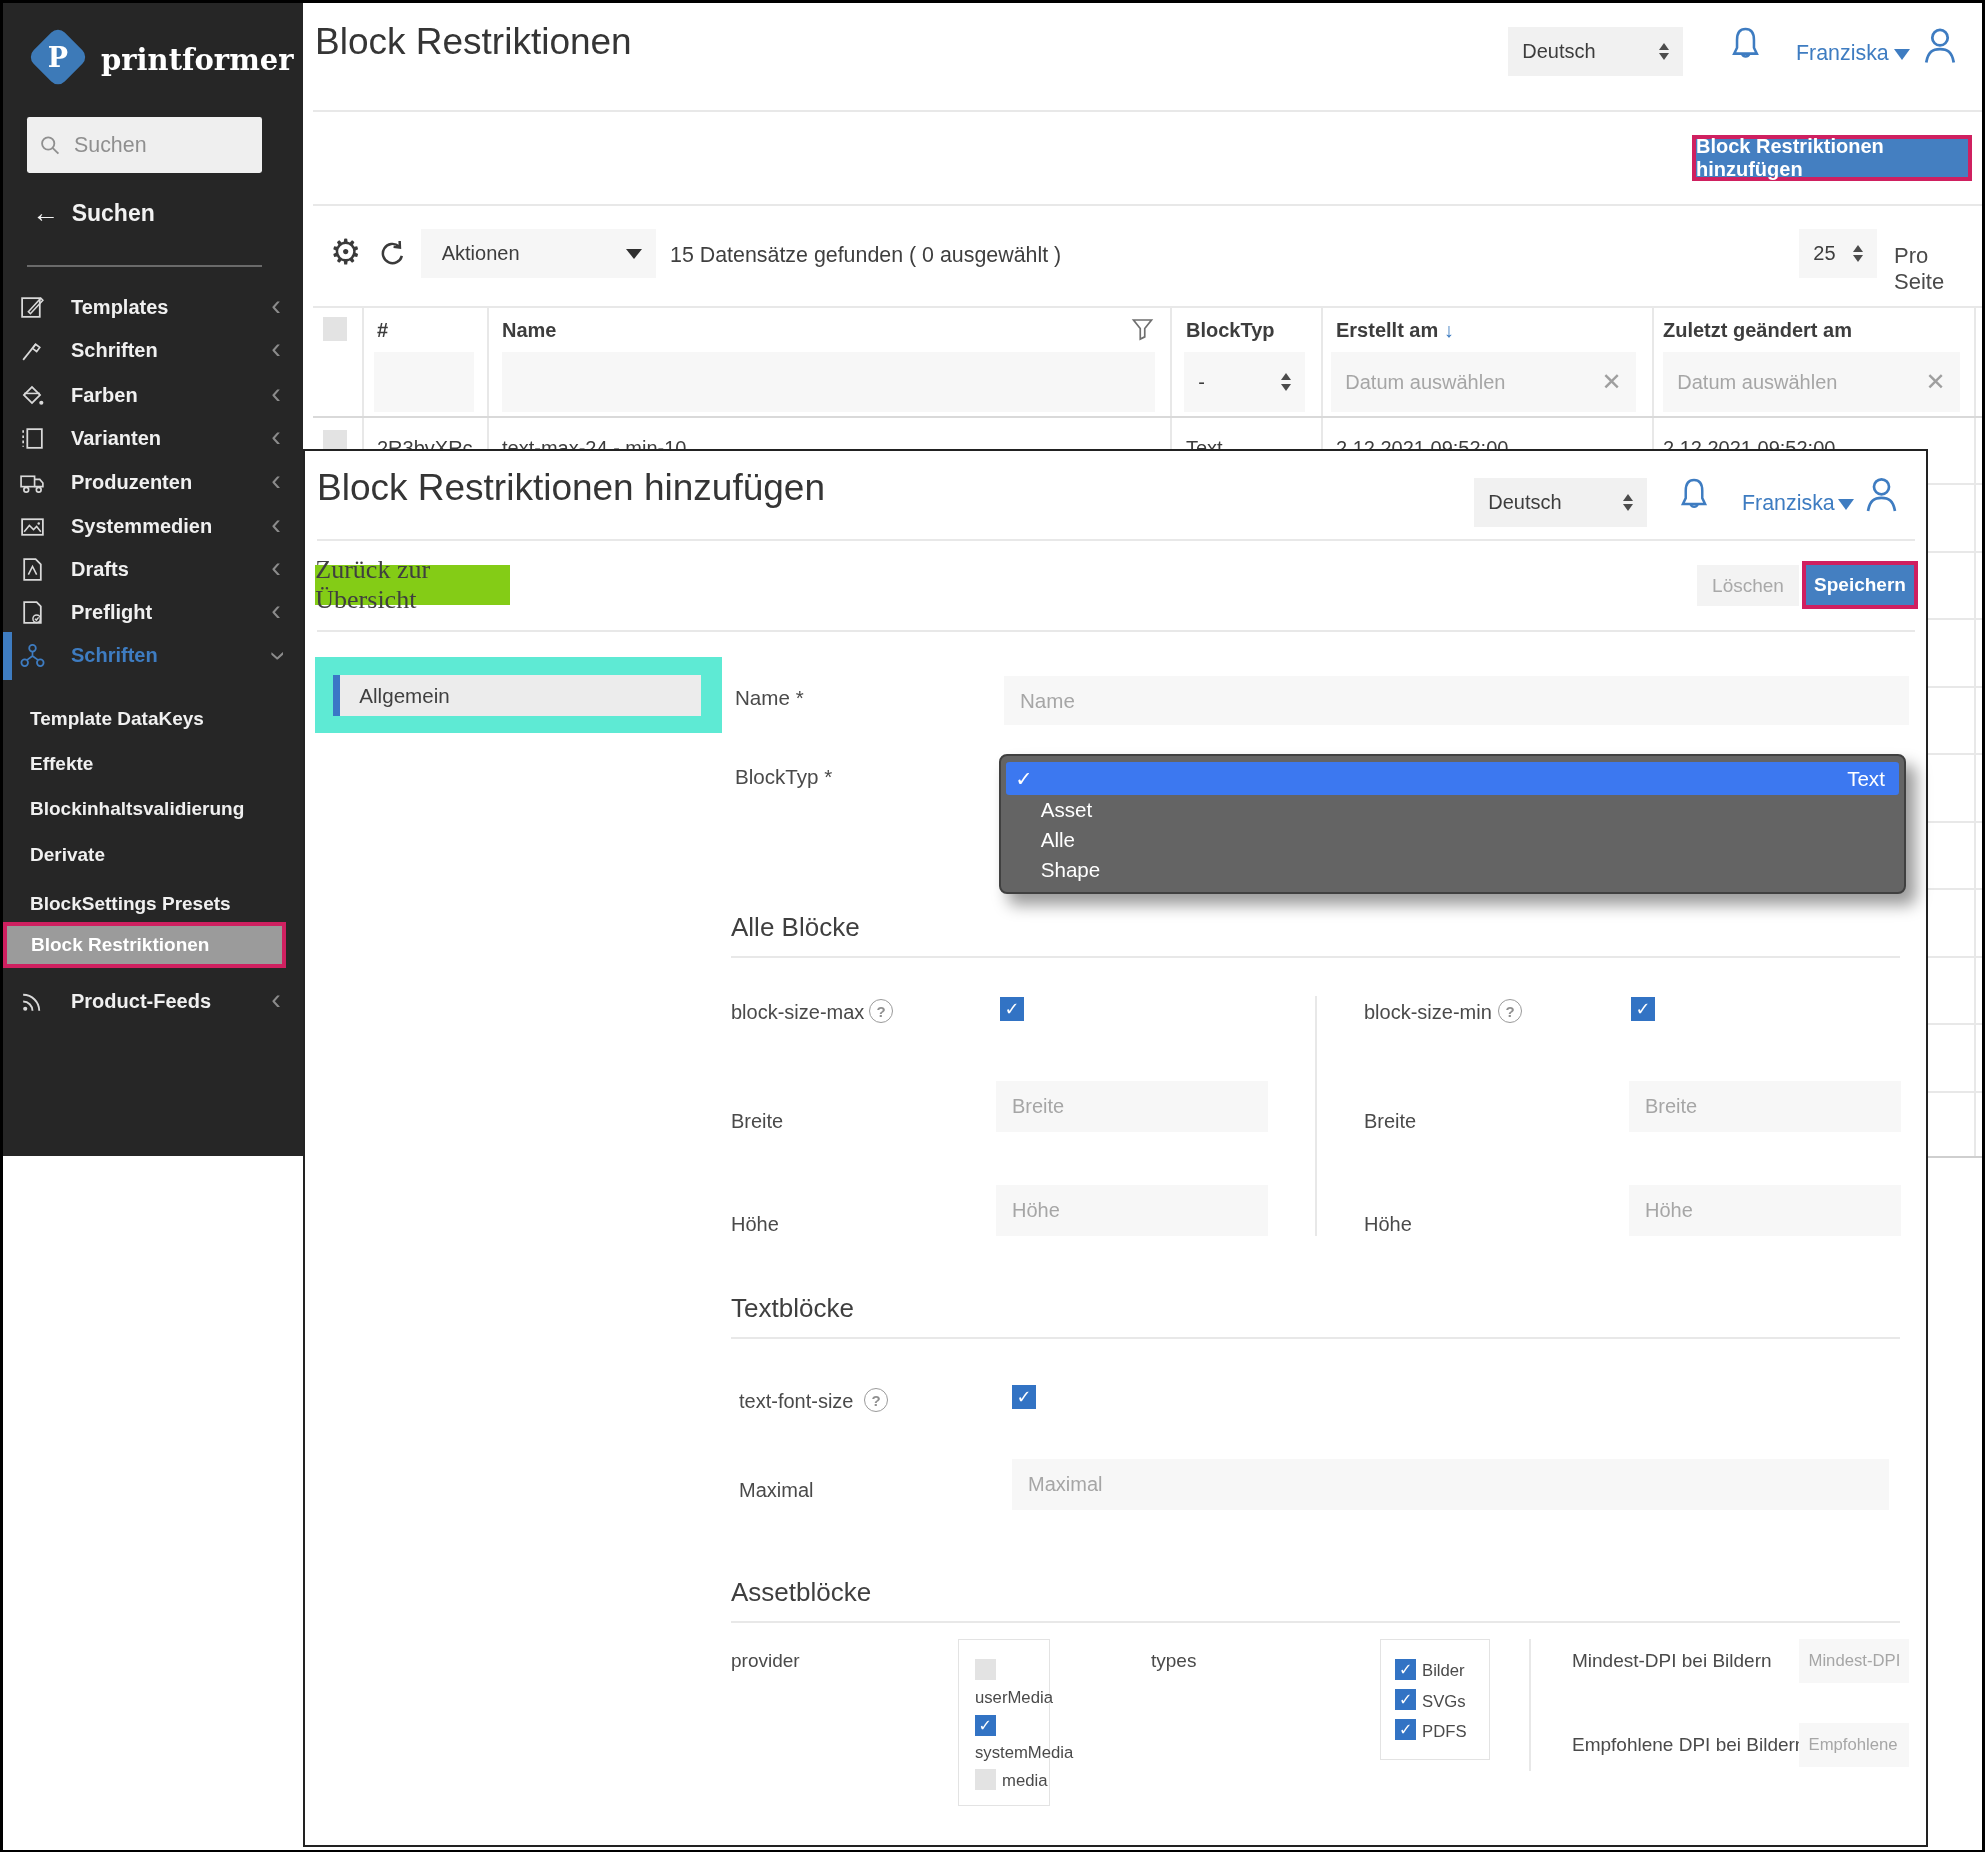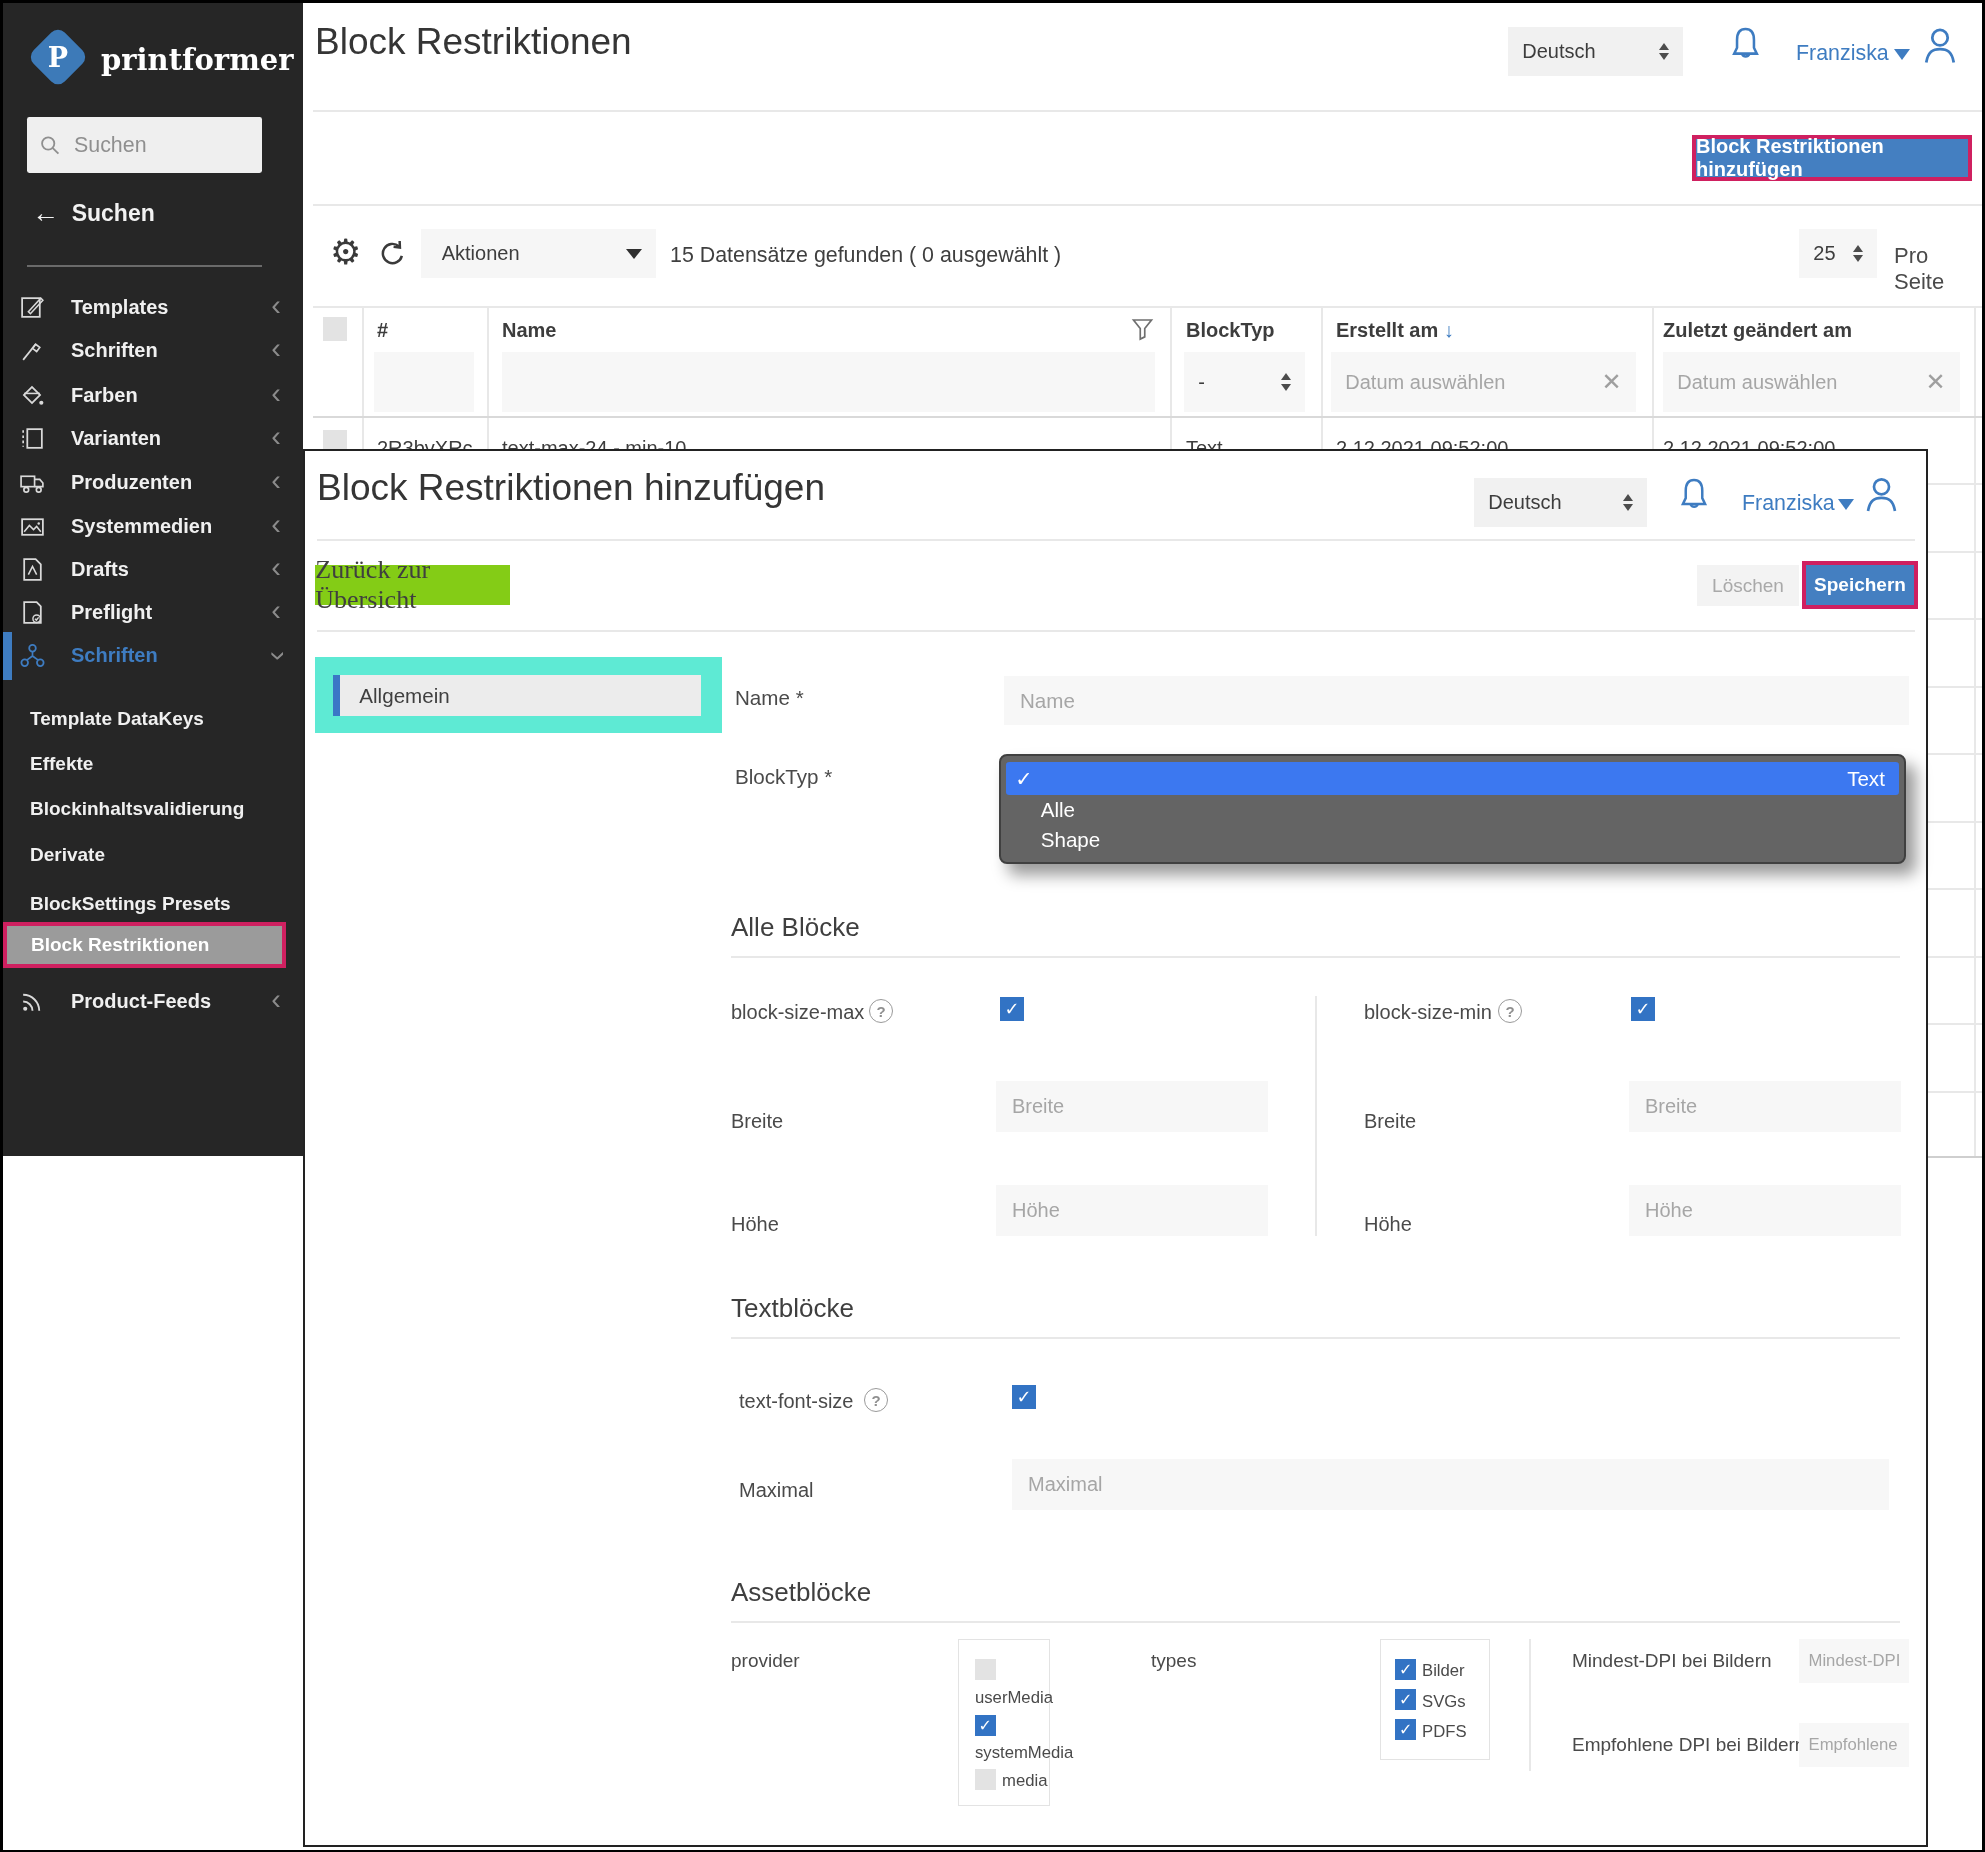--- a/index.html
+++ b/index.html
@@ -339,20 +339,24 @@
     <input class="field abs" style="left: 699px; top: 225px; width: 905px; height: 49px; font-size: 20.6px;" placeholder="Name">
     <div class="lbl abs" style="left:430px;top:314px;font-size:20.6px;">BlockTyp *</div>
 
     <div class="dd" style="left:694px;top:303px;width:907px;">
       <div class="dd-opt sel">
           <span class="ck">✓</span>
           <span>Text</span>
         </div>
       <div class="dd-opt">
           <span class="ck"></span>
+          <span>Asset</span>
+        </div>
+      <div class="dd-opt">
+          <span class="ck"></span>
           <span>Alle</span>
         </div>
       <div class="dd-opt">
           <span class="ck"></span>
           <span>Shape</span>
         </div>
     </div>
 
     <div class="h2 abs" style="left:426px;top:461px;">Alle Blöcke</div>
     <div class="divider" style="left:426px;top:505px;width:1169px;"></div>

